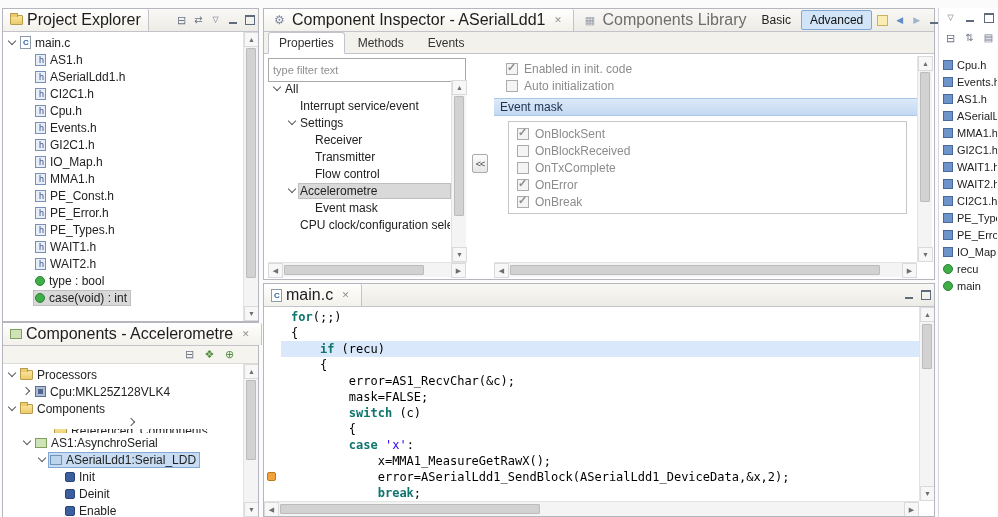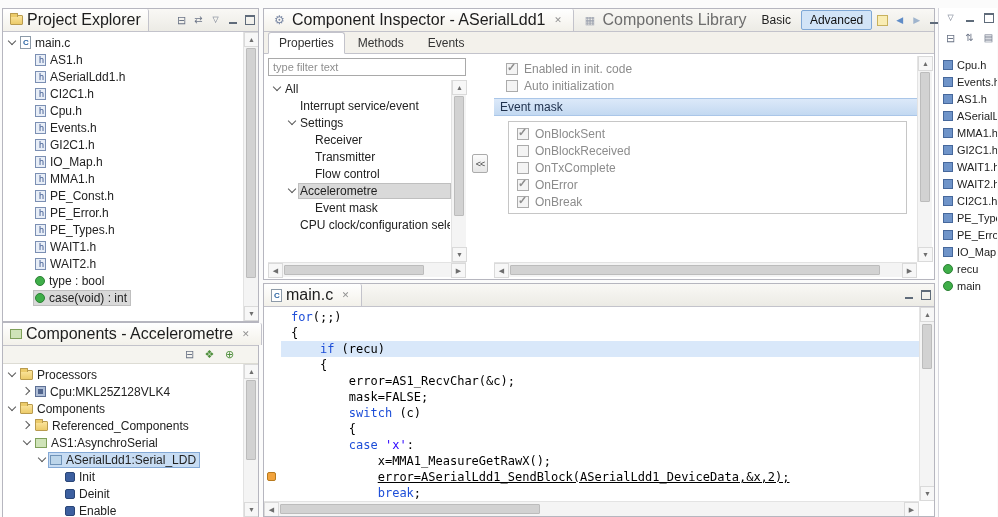--- a/index.html
+++ b/index.html
@@ -85,21 +85,21 @@
 
 
 .ctoolbar{height:18px;background:#f5f4ef;border-bottom:1px solid #dddcd4;display:flex;align-items:center;justify-content:flex-end;gap:3px;padding-right:20px;flex:none;}
 
 
 .proptabs{height:22px;background:#f3f1eb;border-bottom:1px solid #c3c3cb;display:flex;align-items:center;padding-left:4px;gap:2px;flex:none;}
 .ptab{padding:3px 10px;font-size:12px;color:#333;border:1px solid transparent;margin-bottom:-1px;}
 .ptab.active{background:#fff;border-color:#c3c3cb;border-bottom-color:#fff;border-radius:3px 3px 0 0;}
 .insp-body{flex:1;position:relative;background:#fff;overflow:hidden;}
 .ipane-left{position:absolute;left:4px;top:4px;width:198px;bottom:2px;}
-.filter{width:100%;height:18px;border:1px solid #a9a9a9;font:11px "Liberation Sans",sans-serif;padding:0 4px;color:#333;background:#fff;}
+.filter{width:100%;height:24px;border:1px solid #a9a9a9;font:11px "Liberation Sans",sans-serif;padding:0 4px;color:#333;background:#fff;}
 .filter::placeholder{color:#8f8f8f;}
 .itree{position:absolute;left:0;top:22px;right:15px;bottom:15px;overflow:hidden;}
 .ipane-left .vsb{top:22px;bottom:15px;}
 .collapse-btn{position:absolute;left:208px;top:100px;width:16px;height:19px;background:linear-gradient(#fcfcfc,#e6e6e6);border:1px solid #ababab;border-radius:2px;font-size:9px;color:#444;display:flex;align-items:center;justify-content:center;letter-spacing:-1px;}
 .ipane-right{position:absolute;left:230px;top:2px;right:2px;bottom:2px;}
 .rp-content{position:absolute;left:0;top:0;right:15px;bottom:15px;overflow:hidden;}
 .ipane-right .vsb{bottom:15px;}
 .ipane-right .hsb{right:15px;}
 .opts{padding:4px 0 0 12px;}
 .cbrow{height:17px;display:flex;align-items:center;gap:6px;}
@@ -110,23 +110,23 @@
 .group-box{margin:5px 10px 0 14px;border:1px solid #c6c6c6;padding:3px 0 3px 8px;}
 
 
 .edit-body{flex:1;position:relative;overflow:hidden;background:#fff;}
 .code-wrap{position:absolute;left:0;top:2px;right:15px;bottom:15px;overflow:hidden;}
 .crow{display:flex;height:16px;}
 .cmargin{width:17px;flex:none;position:relative;}
 .marker{position:absolute;left:3px;top:3px;width:9px;height:9px;background:#f2a33c;border:1px solid #b87a1e;border-radius:2px;}
 .ccode{flex:1;white-space:pre;font:12px/16px "DejaVu Sans Mono",monospace;color:#000;padding-left:10px;}
 .ccode.curline{background:#d9e8fa;}
-.sg-kw{color:#1d4ed8;font-weight:normal;}
+.sg-kw{color:#0f766e;font-weight:bold;}
 .sg-ch{color:#2a00ff;}
-.sg-ul{text-decoration:underline;}
+.sg-ul{}
 .edit-body .vsb{top:0;bottom:15px;}
 .edit-body .hsb{right:15px;}
 
 
 .otb{height:20px;display:flex;align-items:center;gap:2px;padding-left:3px;}
 .olist{padding-top:8px;}
 .orow{height:17px;display:flex;align-items:center;gap:4px;padding-left:4px;white-space:nowrap;overflow:hidden;}
 .olabel{font-size:11px;color:#222;}
 
 
@@ -306,21 +306,21 @@
               <span class="tlabel">Cpu:MKL25Z128VLK4</span>
             </span>
           </div>
           <div class="trow" style="padding-left: 4px;">
             <span class="chev exp"></span>
             <span class="lblwrap">
               <span class="ic ic-folder"></span>
               <span class="tlabel">Components</span>
             </span>
           </div>
-          <div class="trow" style="padding-left: 19px;">
+          <div class="trow" style="padding-left: 19px; flex-direction: column;">
             <span class="chev col"></span>
             <span class="lblwrap">
               <span class="ic ic-folder"></span>
               <span class="tlabel">Referenced_Components</span>
             </span>
           </div>
           <div class="trow" style="padding-left: 19px;">
             <span class="chev exp"></span>
             <span class="lblwrap">
               <span class="ic ic-comp"></span>

